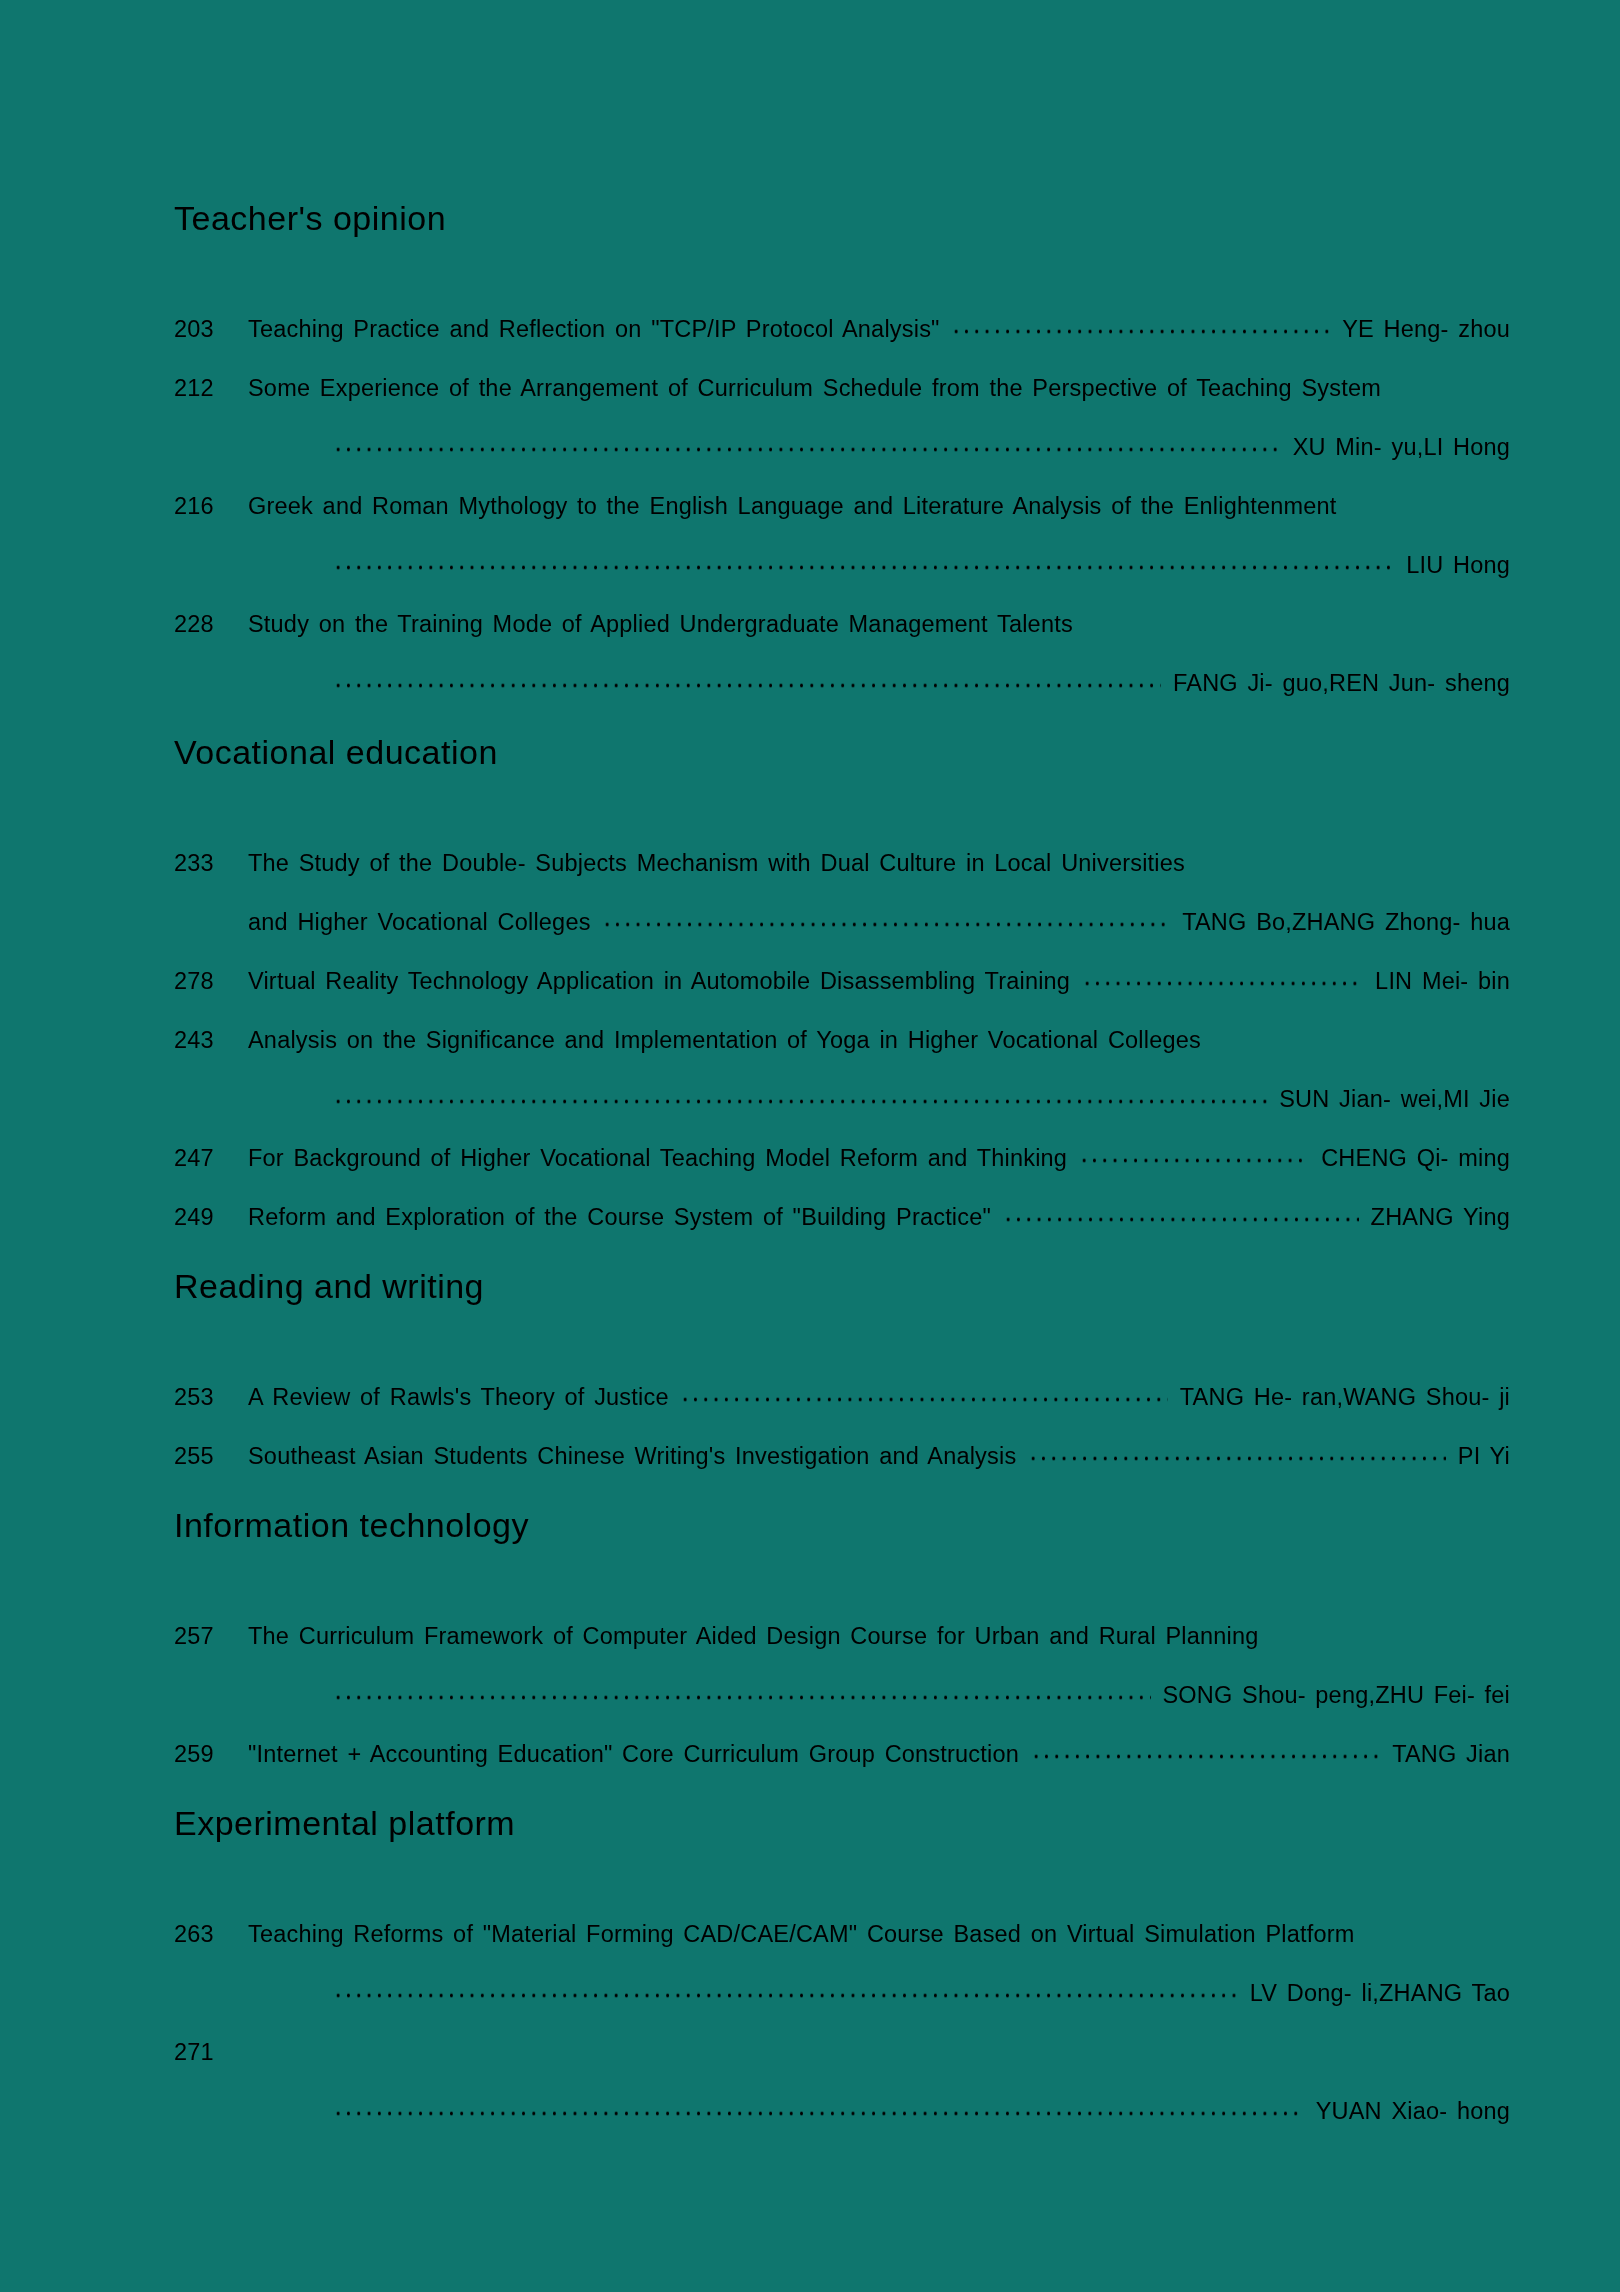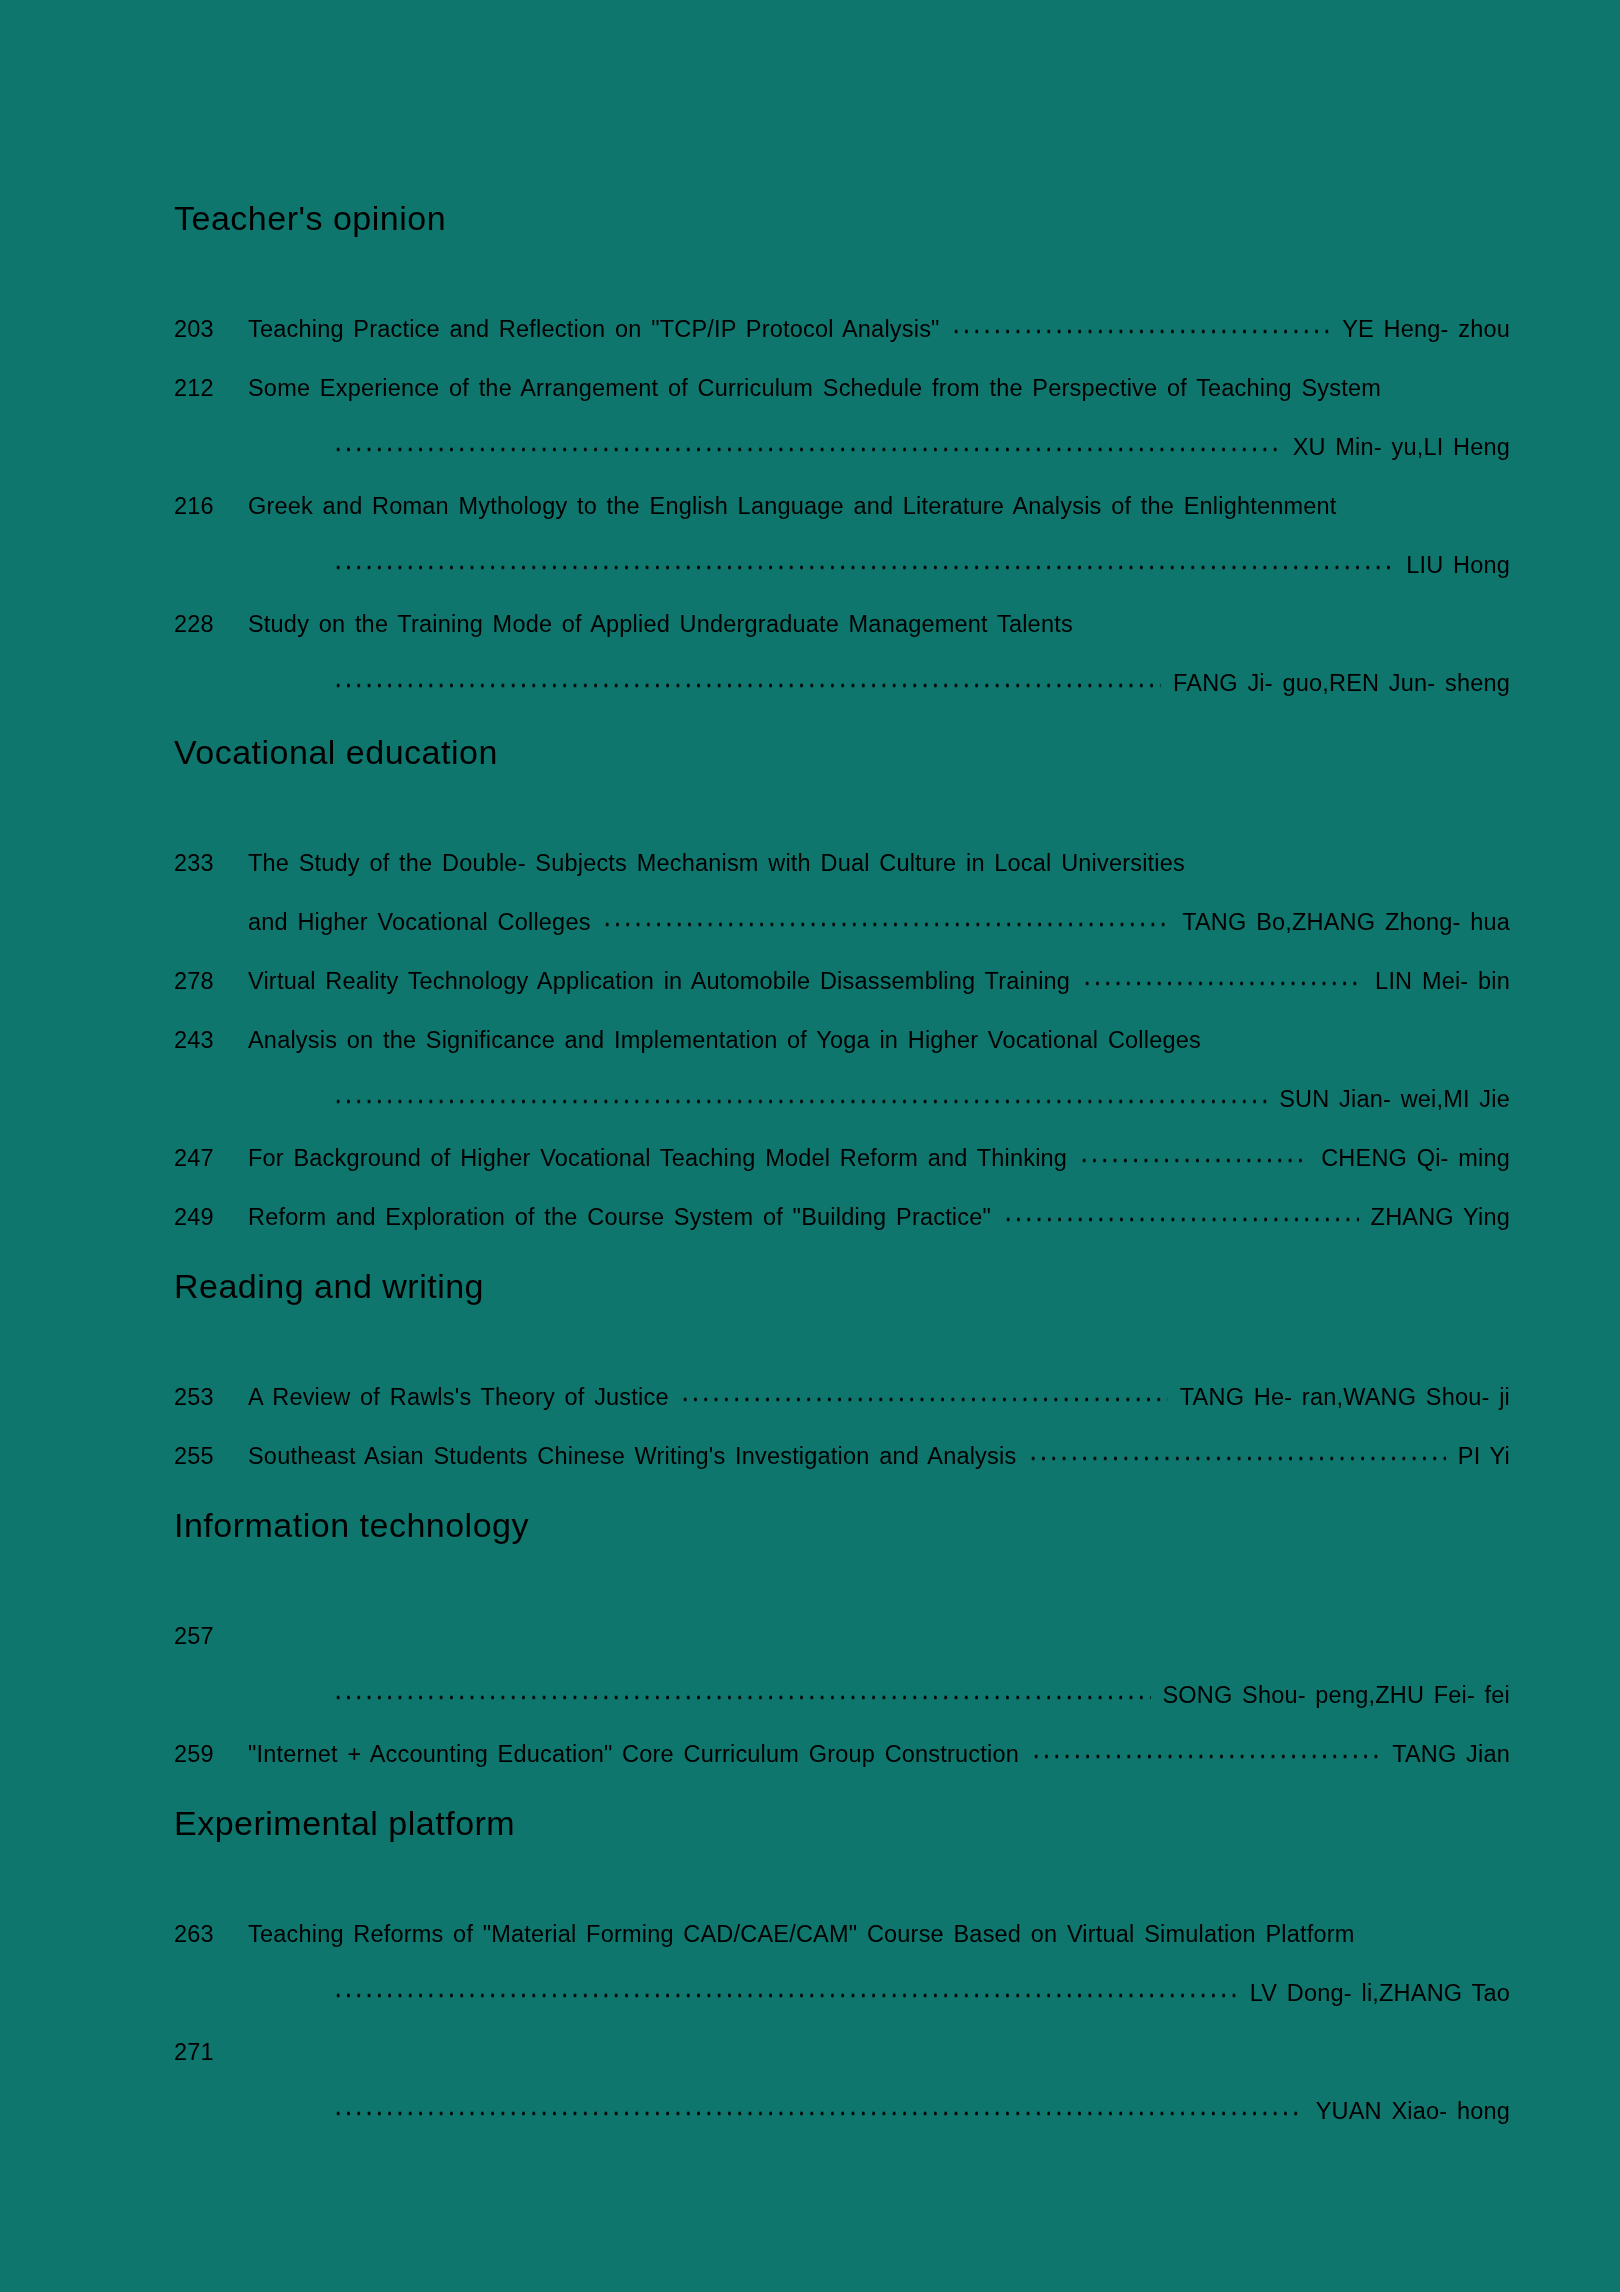--- a/index.html
+++ b/index.html
@@ -80,21 +80,21 @@
       <span class="leader"></span>
       <span class="authors">YE Heng- zhou</span>
     </div>
 
     <div class="line">
       <span class="num">212</span>
       <span class="title">Some Experience of the Arrangement of Curriculum Schedule from the Perspective of Teaching System</span>
     </div>
     <div class="line cont">
       <span class="leader"></span>
-      <span class="authors">XU Min- yu,LI Heng</span>
+      <span class="authors">XU Min- yu,LI Hong</span>
     </div>
 
     <div class="line">
       <span class="num">216</span>
       <span class="title">Greek and Roman Mythology to the English Language and Literature Analysis of the Enlightenment</span>
     </div>
     <div class="line cont">
       <span class="leader"></span>
       <span class="authors">LIU Hong</span>
     </div>
@@ -170,20 +170,21 @@
       <span class="leader"></span>
       <span class="authors">PI Yi</span>
     </div>
   </div>
 
   <div>
     <h2 class="section-heading">Information technology</h2>
 
     <div class="line">
       <span class="num">257</span>
+      <span class="title">The Curriculum Framework of Computer Aided Design Course for Urban and Rural Planning</span>
     </div>
     <div class="line cont">
       <span class="leader"></span>
       <span class="authors">SONG Shou- peng,ZHU Fei- fei</span>
     </div>
 
     <div class="line">
       <span class="num">259</span>
       <span class="title">"Internet + Accounting Education" Core Curriculum Group Construction</span>
       <span class="leader"></span>

